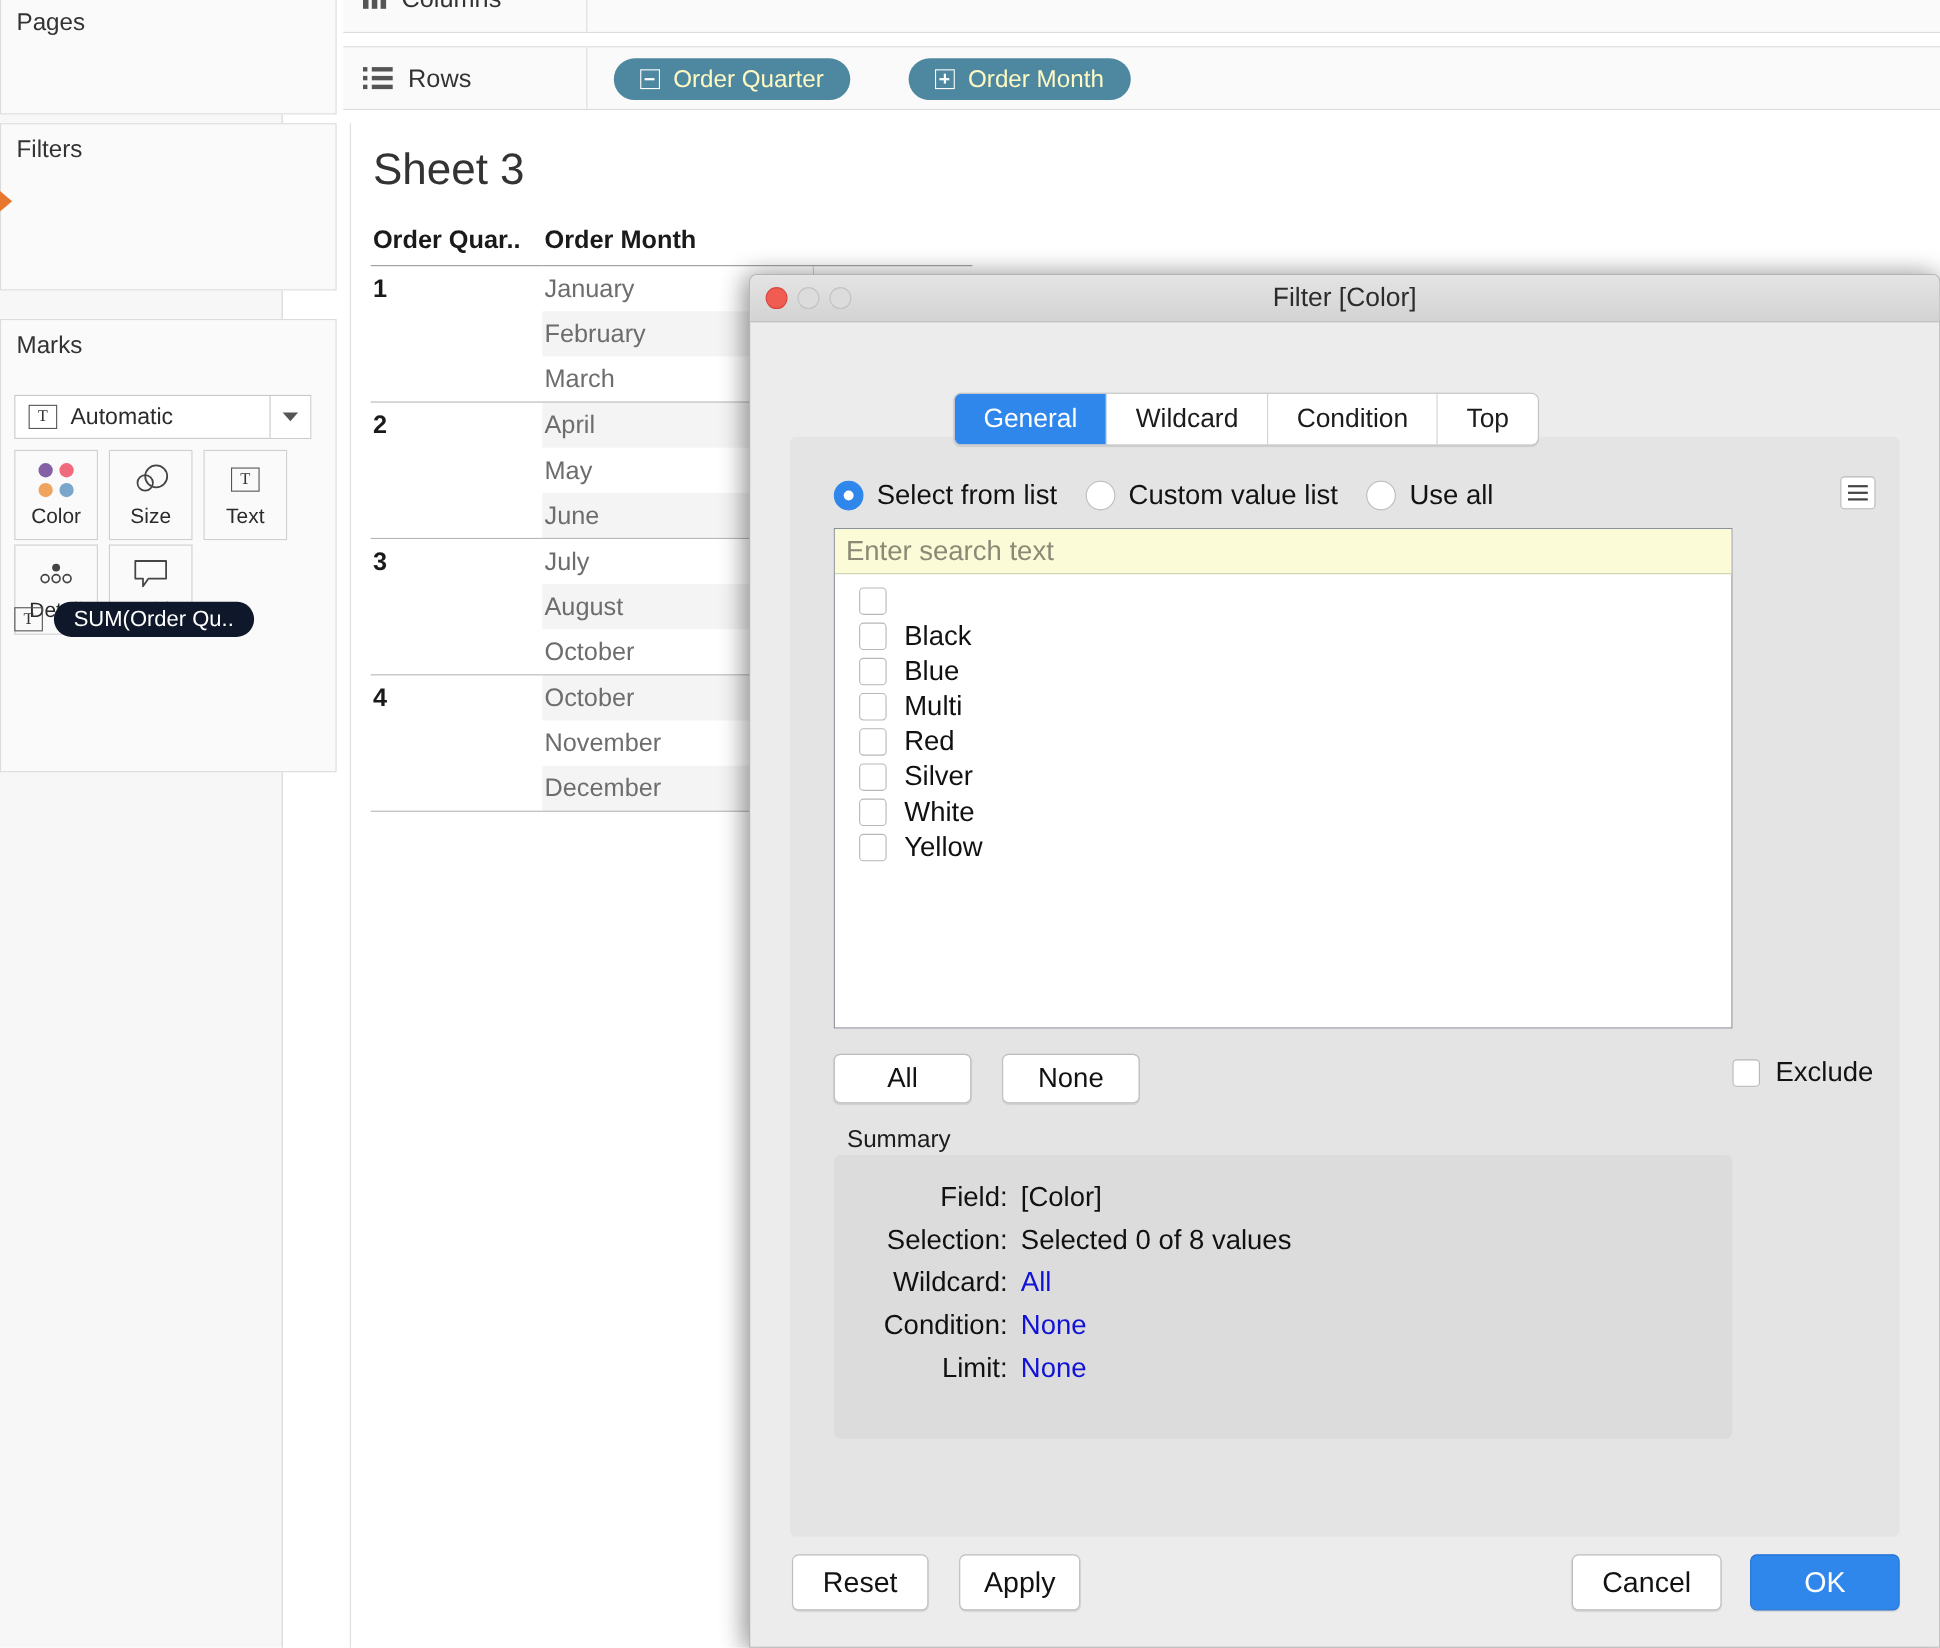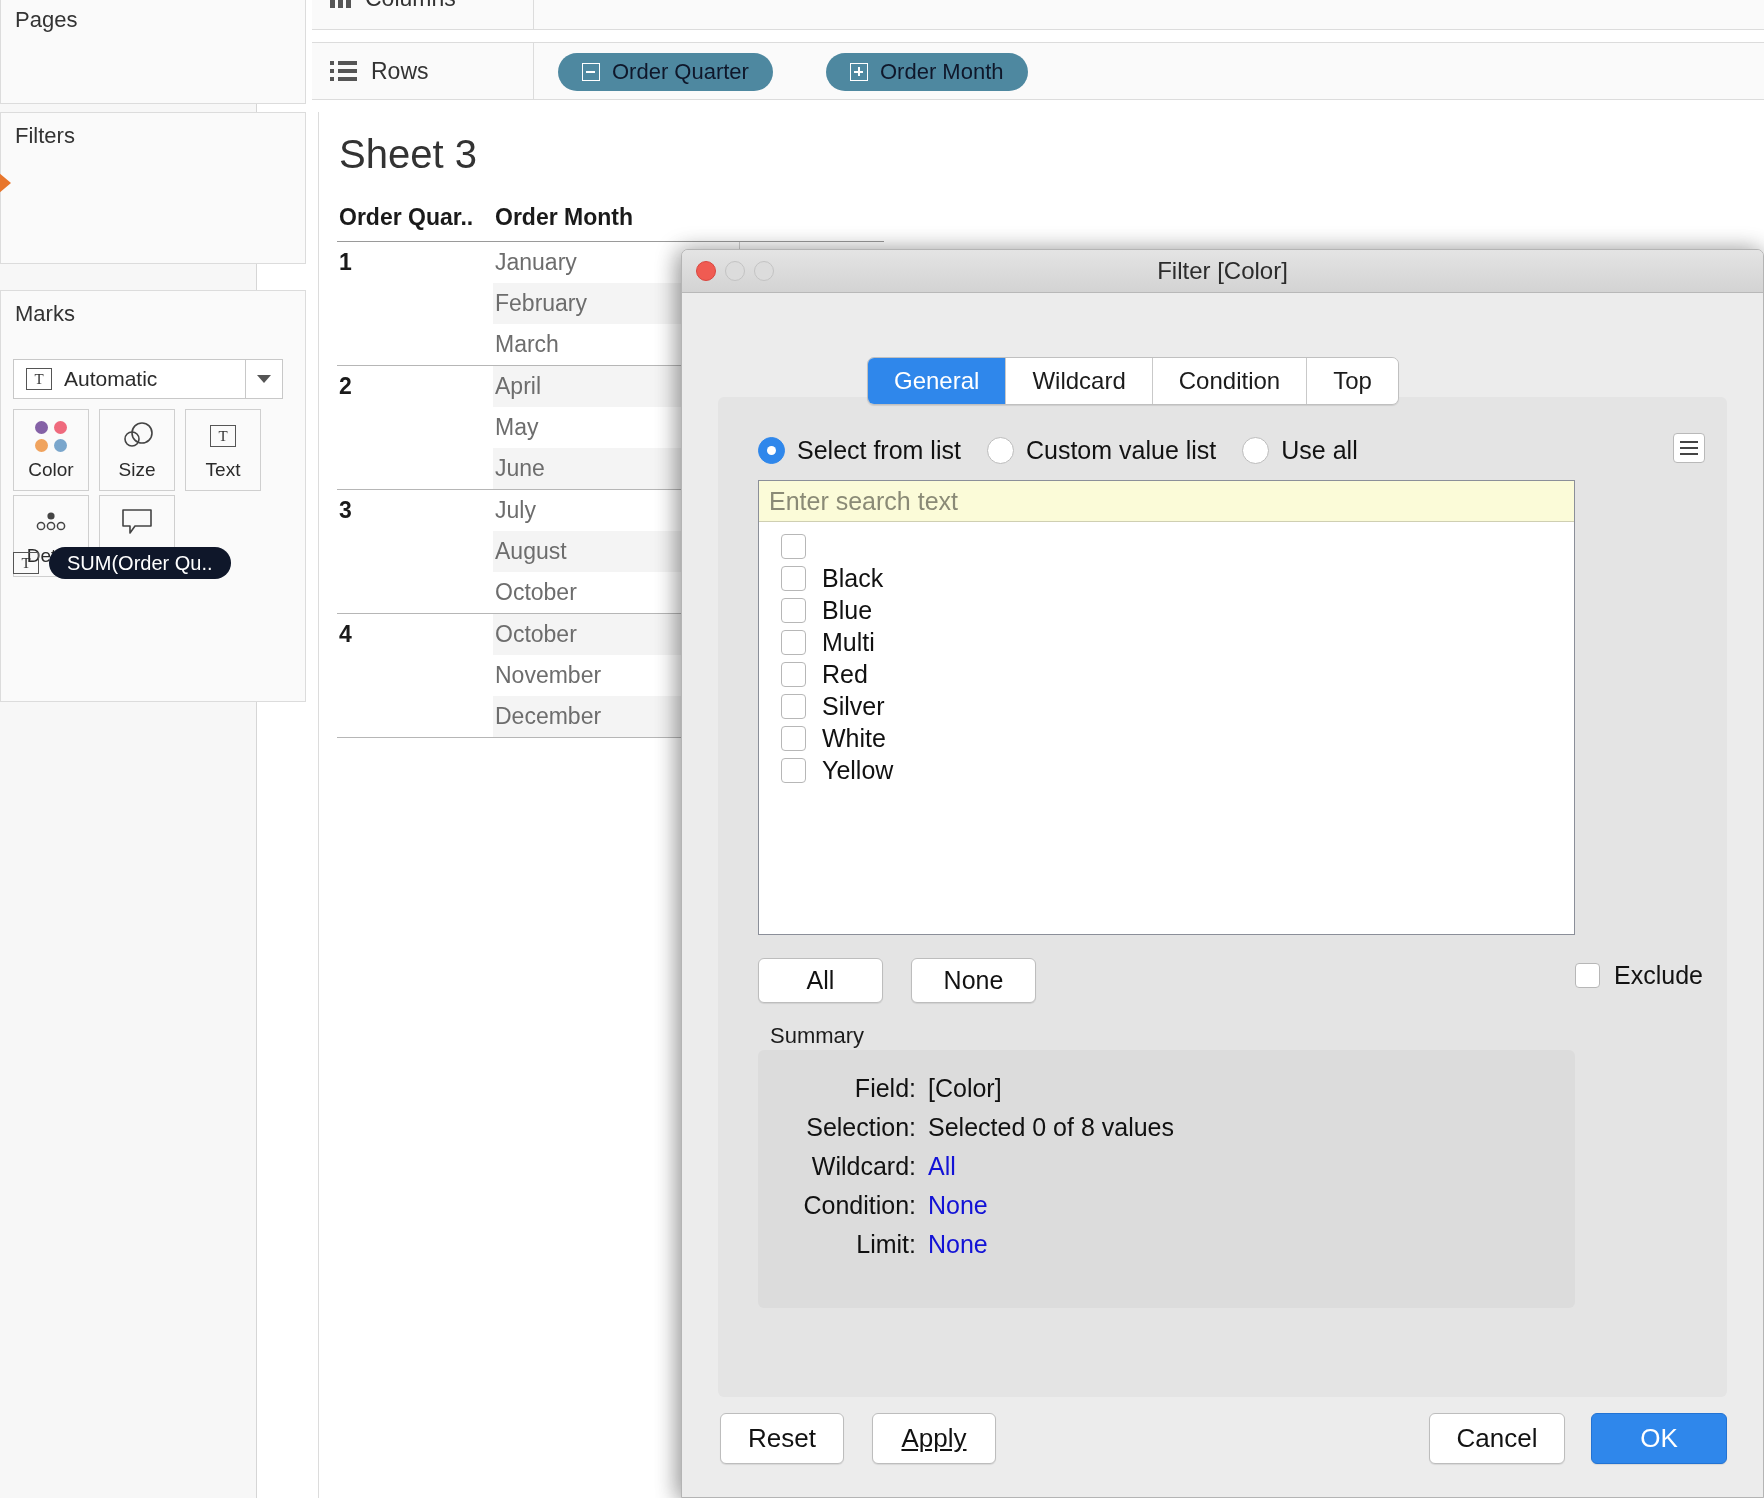--- a/index.html
+++ b/index.html
@@ -185,21 +185,21 @@
   .icon-cols { display: flex; gap: 3px; align-items: flex-end; height: 19px; }
   .icon-cols i { display: block; width: 5px; background: #555; }
   .icon-rows { display: flex; flex-direction: column; gap: 4px; }
   .icon-rows i { display: flex; align-items: center; gap: 4px; }
   .icon-rows i b { display: block; width: 4px; height: 4px; background: #555; }
   .icon-rows i u { display: block; width: 19px; height: 4px; background: #555; text-decoration: none; }
 
   .pill-blue {
     position: absolute;
     background: #4e88a0;
-    color: #0f172a;
+    color: #fef9c3;
     border-radius: 19px;
     height: 38px;
     display: flex;
     align-items: center;
     padding: 0 24px;
     font-size: 22px;
     white-space: nowrap;
   }
   .pill-blue .pm {
     width: 18px; height: 18px;
@@ -511,21 +511,21 @@
     font-size: 26px;
     padding: 9px 0;
     text-align: center;
     border-radius: 6px;
     box-sizing: border-box;
     box-shadow: 0 1px 1px rgba(0,0,0,0.09);
   }
   .fb-light { background: #ffffff; border: 1px solid #bdbdbd; color: #121212; }
   .fb-ok { background: #2f87eb; border: 1px solid #2273d4; color: #ffffff; }
   #btn-reset { left: 38px; width: 124px; }
-  #btn-apply { left: 190px; width: 124px; text-decoration: underline; }
+  #btn-apply { left: 190px; width: 110px; }
   #btn-cancel { right: 198px; width: 136px; }
   #btn-ok { right: 36px; width: 136px; }
 </style>
 </head>
 <body>
 
 <div class="app">
 
   <div class="left-panel">
 

